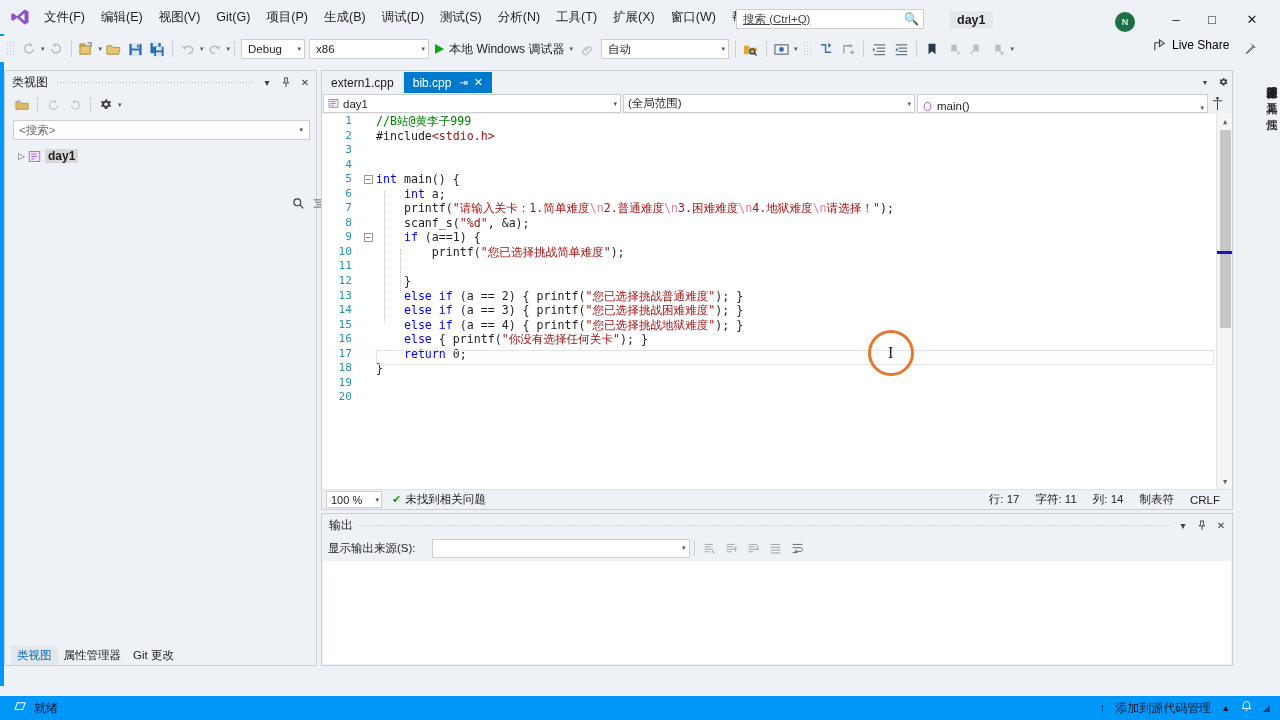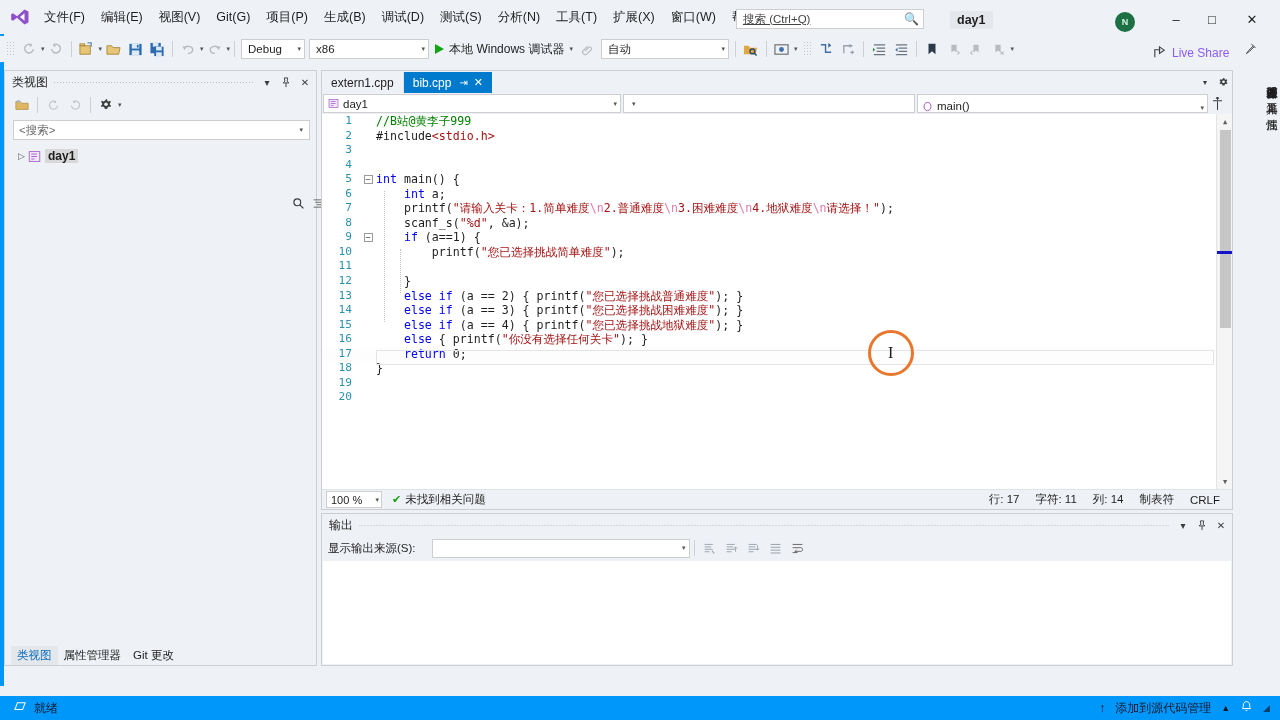--- a/index.html
+++ b/index.html
@@ -44,21 +44,21 @@
     background-size:3px 3px; opacity:.8; }
   .tbtn { height:22px; min-width:22px; display:flex; align-items:center; justify-content:center; padding:0 3px; color:#4a4a4a; }
   .tsep { width:1px; height:16px; background:#cdd0d4; margin:0 4px; }
   .tcaret { font-size:7px; color:#555; margin-left:1px; }
   .combo { height:20px; border:1px solid #ccced0; background:#fff; display:flex; align-items:center;
     padding:0 3px 0 6px; font-size:11.5px; color:#1e1e1e; margin:0 2px; }
   .combo .cv { flex:1; white-space:nowrap; overflow:hidden; }
   .combo .ca { font-size:7px; color:#555; padding-left:6px;}
   .dbgbtn { display:flex; align-items:center; height:22px; padding:0 4px; font-size:12px; color:#1e1e1e; }
   .play-tri { width:0;height:0;border-left:9px solid #12a512;border-top:5.5px solid transparent;border-bottom:5.5px solid transparent; margin-right:5px; }
-  .liveshare { position:absolute; left:1148px; top:2px; display:flex; align-items:flex-end; height:22px; font-size:12px; color:#8b5cf6; padding:0 4px;}
+  .liveshare { position:absolute; left:1148px; top:2px; display:flex; align-items:flex-start; height:22px; font-size:12px; color:#000000; padding:0 4px;}
   .pinicon { position:absolute; left:1240px; top:3px; width:20px; height:20px; display:flex; align-items:center; justify-content:center; color:#4a4a4a; }
 
   
   .classview { position:absolute; left:4px; top:70px; width:313px; height:596px; background:#eef1f6; border:1px solid #ccced0; }
   .cv-header { height:22px; display:flex; align-items:center; padding-left:7px; }
   .cv-title { font-size:12px; color:#1e1e1e; }
   .cv-dots { flex:1; height:1px; margin:0 6px;
     background-image: radial-gradient(#b9bcc0 45%, transparent 46%);
     background-size:3px 3px; height:7px; background-repeat:repeat-x; background-position:center; }
   .cv-hbtn { width:16px; height:18px; display:flex; align-items:center; justify-content:center; color:#3c3c3c; font-size:10px; margin-right:3px; }
@@ -467,20 +467,21 @@
         <span style="display:flex;margin-right:4px;">
           <svg width="11" height="11" viewBox="0 0 16 16">
               <rect x="1.5" y="2" width="13" height="12" fill="#f3e8fb" stroke="#9b59c6"></rect>
               <path d="M4 5 L11 5 M4 8 L11 8 M4 11 L8 11" stroke="#9b59c6" stroke-width="1.1"></path>
             </svg>
         </span>
         <span class="nv">day1</span>
         <span class="na">▾</span>
       </div>
       <div class="nav-combo" style="width:292px;">
+        <span class="nv">(全局范围)</span>
         <span class="na">▾</span>
       </div>
       <div class="nav-combo" style="width:291px;align-items:flex-end;">
         <span style="display:flex;margin-right:4px;">
           <svg width="11" height="11" viewBox="0 0 16 16">
               <path d="M8 2 C11 2 13 4.5 13 8 C13 11.5 11 14 8 14 C5 14 3 11.5 3 8 C3 4.5 5 2 8 2 Z" fill="none" stroke="#9b59c6" stroke-width="1.4"></path>
             </svg>
         </span>
         <span class="nv">main()</span>
         <span class="na">▾</span>

